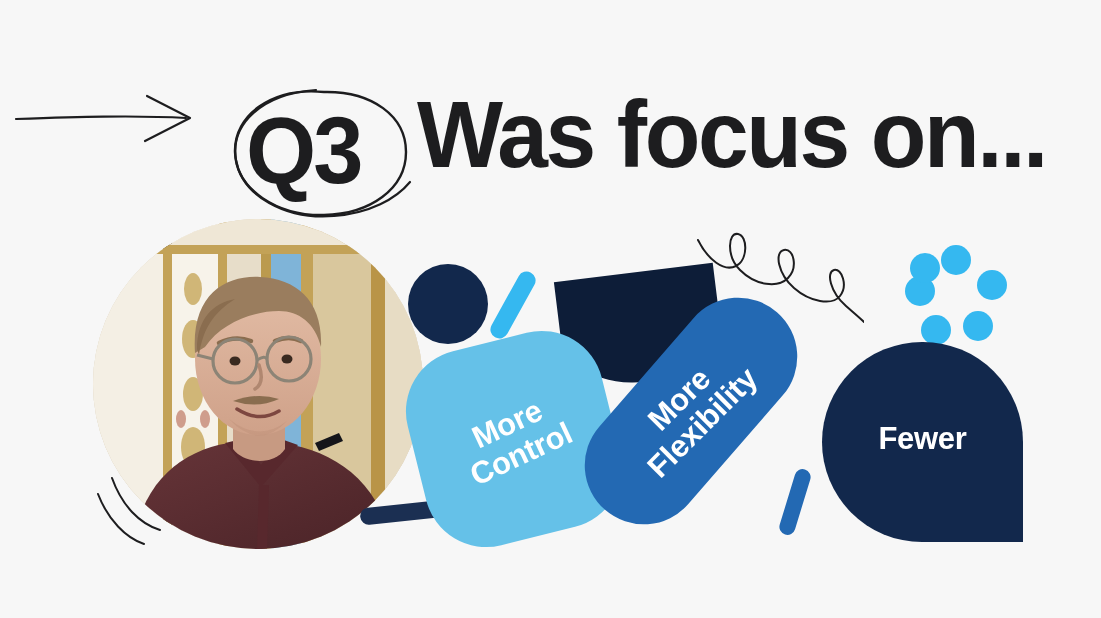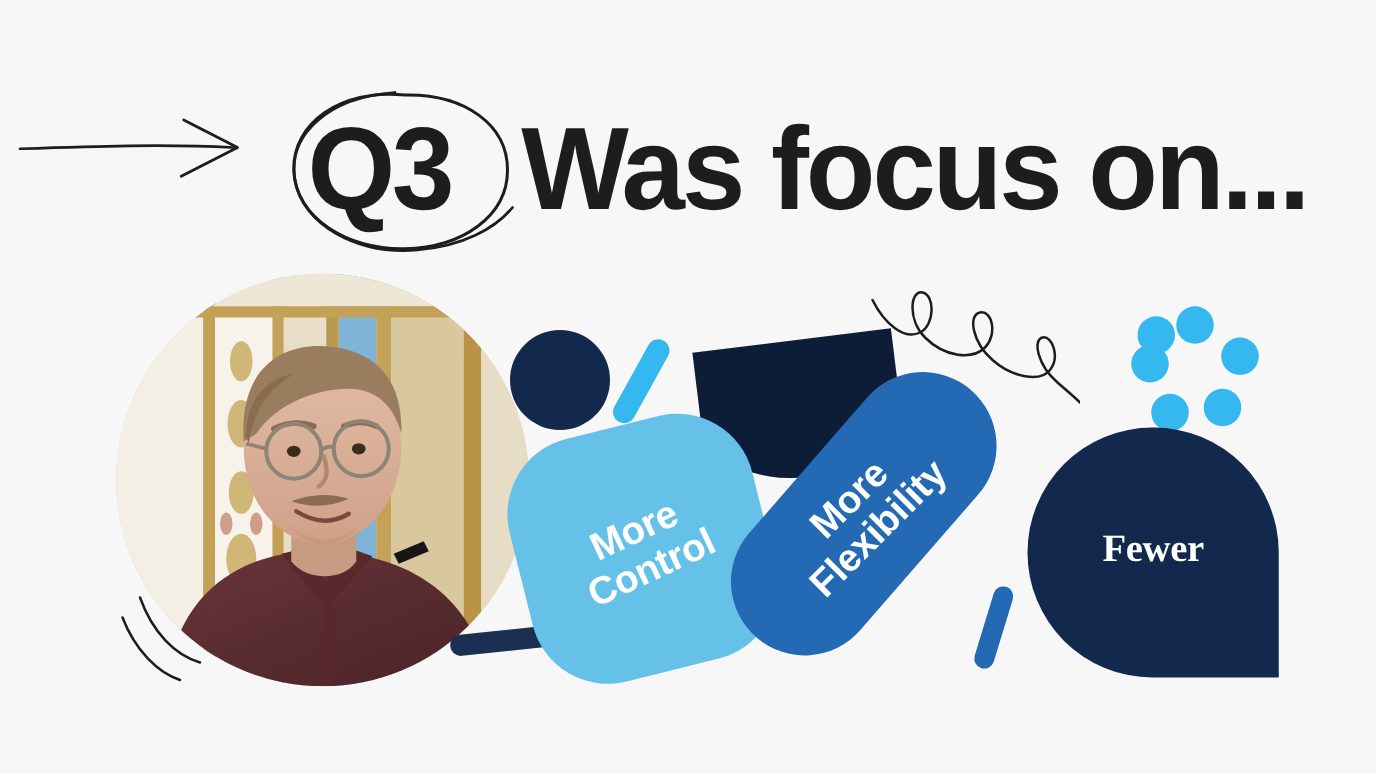--- a/index.html
+++ b/index.html
@@ -34,21 +34,21 @@
     position: absolute;
     left: 14px;
     top: 18px;
     width: 190px;
     height: 62px;
   }
 
   #q3-group {
     position: absolute;
     left: 228px;
-    top: 0px;
+    top: 16px;
     width: 190px;
     height: 130px;
   }
 
   #q3-circle-icon {
     position: absolute;
     left: -8px;
     top: -8px;
     width: 200px;
     height: 148px;
@@ -219,21 +219,20 @@
     justify-content: center;
   }
   #card-fewer-headaches .card-text {
     color: #ffffff;
     font-size: 31px;
     font-weight: 700;
     line-height: 1.07;
     text-align: right;
     letter-spacing: -0.3px;
     margin-top: -6px;
-    font-family: Liberation Serif, serif;
   }
 </style>
 </head>
 <body>
 
 <div id="slide">
 
   <div id="title-row">
 
     <svg id="arrow-icon" viewBox="0 0 190 62" fill="none">

